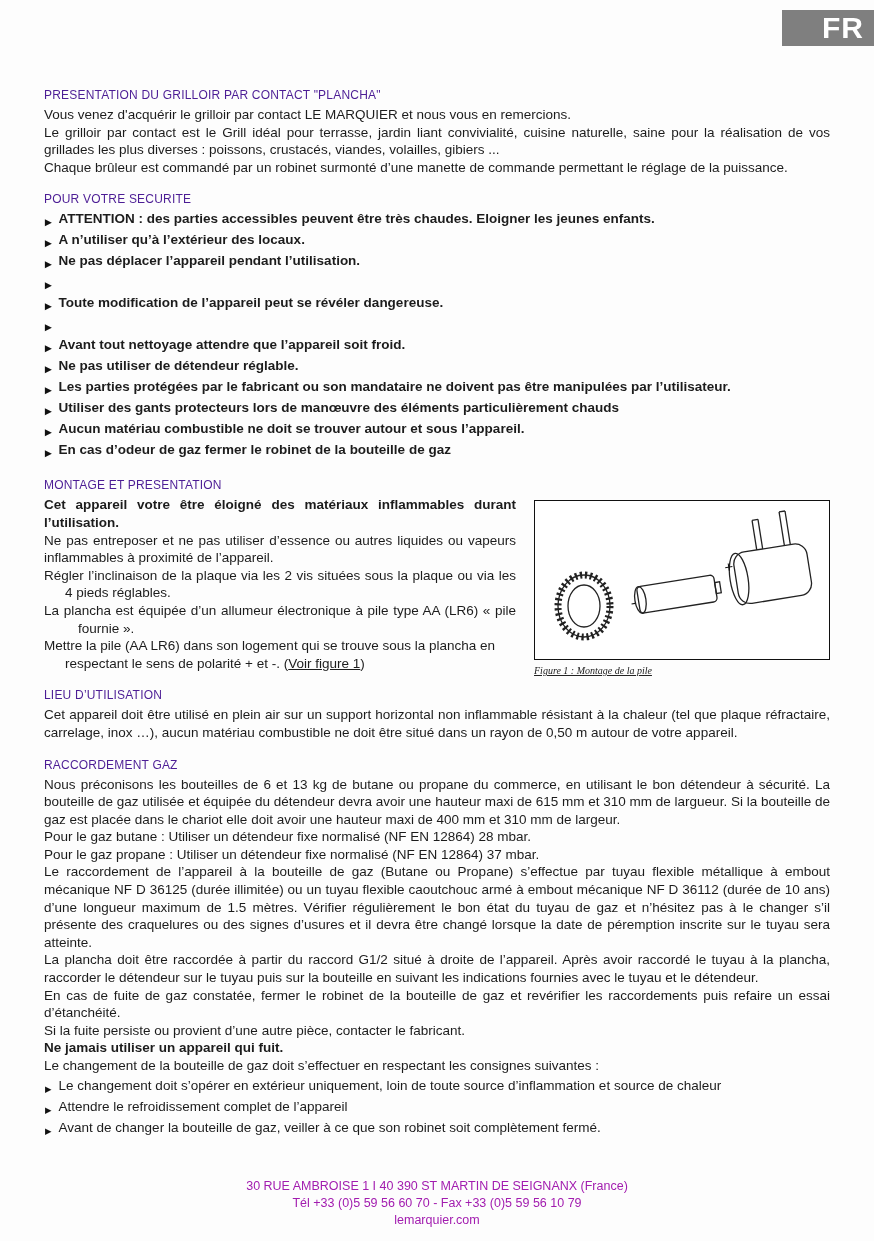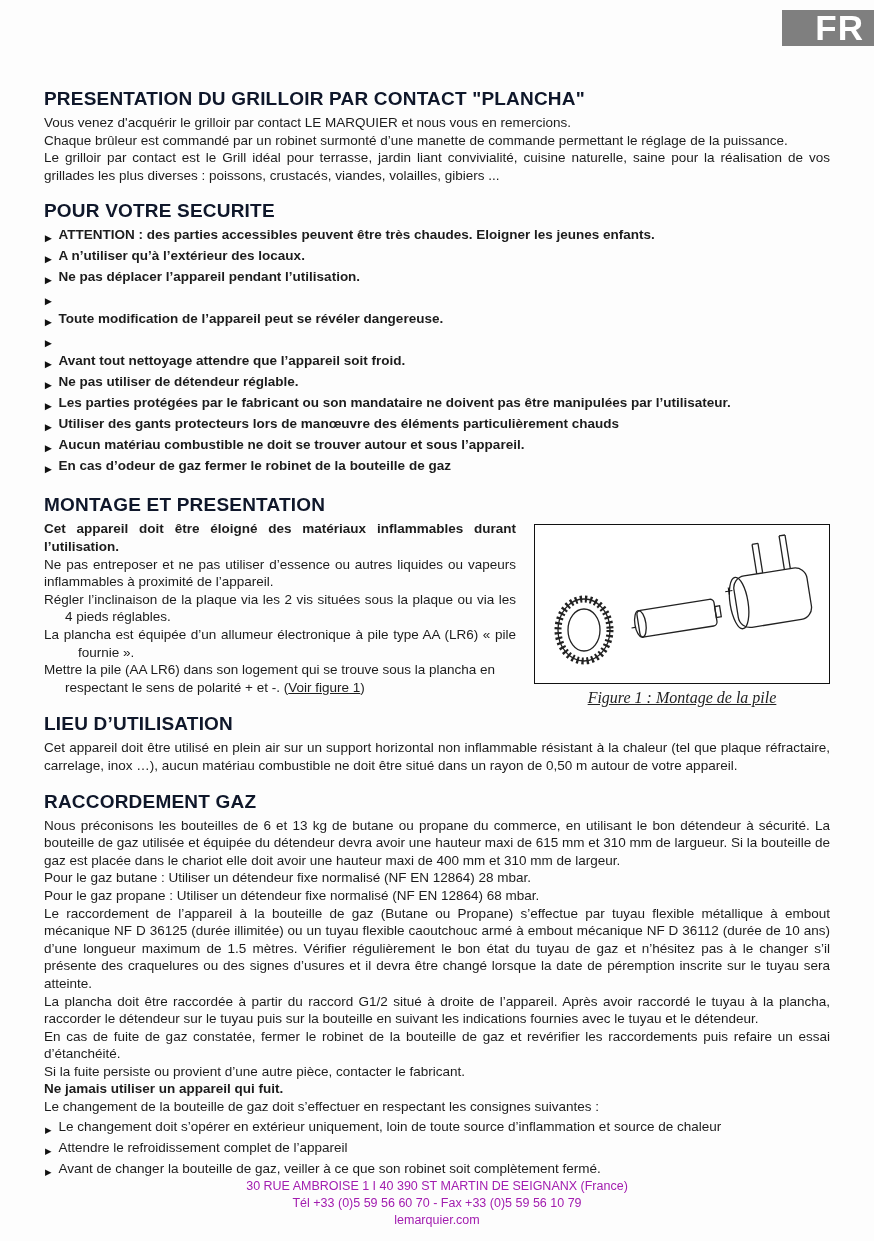--- a/index.html
+++ b/index.html
@@ -4,46 +4,46 @@
 <style>
   * { box-sizing: border-box; }
   html,body { margin:0; padding:0; background:#e9e9e9; }
   .page {
     width:874px; height:1241px; position:relative; margin:0 auto;
     background:#fdfdfd; overflow:hidden;
     font-family:"Liberation Sans", sans-serif; color:#1c1c1c;
   }
   .badge {
     position:absolute; top:10px; right:0; width:92px; height:36px;
-    background:#7f7f7f; color:#ffffff; font-size:35px; font-weight:bold;
+    background:#7f7f7f; color:#ffffff; font-size:30px; font-weight:bold;
     line-height:36px; text-align:right; padding-right:10px; letter-spacing:1px;
   }
   .content { padding:88px 44px 0 44px; }
   h1, h2 {
-    font-size:19px; color:#0f172a; margin:0 0 4px 0; font-weight:bold;
+    font-size:12px; color:#4c1d95; margin:0 0 4px 0; font-weight:normal;
     letter-spacing:0.2px;
   }
   h2 { margin-top:16px; }
   p { margin:0; font-size:13.5px; line-height:17.6px; }
   .j { text-align:justify; }
   .b { font-weight:bold; }
   .hang { padding-left:21px; text-indent:-21px; }
   .hang-lg { padding-left:34px; text-indent:-34px; }
   ul.blist { list-style:none; margin:2px 0 0 0; padding:0; }
   .blist li { display:flex; align-items:flex-start; font-size:13.5px; line-height:17px; }
   .blist.bold li { font-weight:bold; }
   .arr { font-size:8.5px; margin:4px 7px 0 1px; flex:none; color:#111; }
   .fig { float:right; width:296px; margin:2px 0 6px 18px; }
   .fig-box {
     border:1px solid #111; height:160px; background:#ffffff;
     display:flex; align-items:center; justify-content:center;
   }
   .fig-caption {
-    margin-top:5px; text-align:center;
-    font-family:"Liberation Serif", serif; font-style:italic; font-size:16px;
+    margin-top:5px; 
+    font-family:"Liberation Serif", serif; font-style:italic; font-size:10px;
     color:#222;
   }
   .fig-caption span { text-decoration:underline; }
   .u { text-decoration:underline; }
   .clear { clear:both; }
   .footer {
     position:absolute; left:0; right:0; bottom:12px; text-align:center;
     color:#a21caf; font-size:12.5px; line-height:17px;
   }
   .footer .site { font-weight:normal; }
@@ -53,22 +53,22 @@
 
 <div class="page">
 
   <div class="badge">FR</div>
 
   <div class="content">
 
     <section>
       <h1>PRESENTATION DU GRILLOIR PAR CONTACT "PLANCHA"</h1>
       <p>Vous venez d'acquérir le grilloir par contact LE MARQUIER et nous vous en remercions.</p>
+      <p class="j">Le grilloir par contact est le Grill idéal pour terrasse, jardin liant convivialité, cuisine naturelle, saine pour la réalisation de vos grillades les plus diverses : poissons, crustacés, viandes, volailles, gibiers ...</p>
       <p class="j">Chaque brûleur est commandé par un robinet surmonté d’une manette de commande permettant le réglage de la puissance.</p>
-      <p class="j">Le grilloir par contact est le Grill idéal pour terrasse, jardin liant convivialité, cuisine naturelle, saine pour la réalisation de vos grillades les plus diverses : poissons, crustacés, viandes, volailles, gibiers ...</p>
     </section>
 
     <section>
       <h2>POUR VOTRE SECURITE</h2>
       <ul class="blist bold">
         <li>
             <span class="arr">▶</span>
             <span>ATTENTION : des parties accessibles peuvent être très chaudes. Eloigner les jeunes enfants.</span>
           </li>
         <li>
@@ -145,37 +145,37 @@
                 <line x1="243" y1="8" x2="249" y2="8"></line>
               </g>
             </g>
             <text x="84" y="94" font-size="15" fill="#111" transform="rotate(-9 135 88)">-</text>
             <text x="182" y="74" font-size="15" fill="#111" transform="rotate(-9 135 88)">+</text>
           </svg>
         </div>
         <figcaption class="fig-caption"><span>Figure 1 : Montage de la pile</span></figcaption>
       </figure>
 
-      <p class="b j">Cet appareil doit être éloigné des matériaux inflammables durant l’utilisation.</p>
+      <p class="b j">Cet appareil votre être éloigné des matériaux inflammables durant l’utilisation.</p>
       <p class="j">Ne pas entreposer et ne pas utiliser d’essence ou autres liquides ou vapeurs inflammables à proximité de l’appareil.</p>
       <p class="j hang">Régler l’inclinaison de la plaque via les 2 vis situées sous la plaque ou via les 4 pieds réglables.</p>
       <p class="j hang-lg">La plancha est équipée d’un allumeur électronique à pile type AA (LR6) « pile fournie ».</p>
       <p class="hang"><span>Mettre la pile (AA LR6) dans son logement qui se trouve sous la plancha en respectant le sens de polarité + et -. (</span><span class="u">Voir figure 1</span><span>)</span></p>
     </section>
 
     <section class="clear">
       <h2>LIEU D’UTILISATION</h2>
       <p class="j">Cet appareil doit être utilisé en plein air sur un support horizontal non inflammable résistant à la chaleur (tel que plaque réfractaire, carrelage, inox …), aucun matériau combustible ne doit être situé dans un rayon de 0,50 m autour de votre appareil.</p>
     </section>
 
     <section>
       <h2>RACCORDEMENT GAZ</h2>
       <p class="j">Nous préconisons les bouteilles de 6 et 13 kg de butane ou propane du commerce, en utilisant le bon détendeur à sécurité. La bouteille de gaz utilisée et équipée du détendeur devra avoir une hauteur maxi de 615 mm et 310 mm de largueur. Si la bouteille de gaz est placée dans le chariot elle doit avoir une hauteur maxi de 400 mm et 310 mm de largeur.</p>
       <p>Pour le gaz butane : Utiliser un détendeur fixe normalisé (NF EN 12864) 28 mbar.</p>
-      <p>Pour le gaz propane : Utiliser un détendeur fixe normalisé (NF EN 12864) 68 mbar.</p>
+      <p>Pour le gaz propane : Utiliser un détendeur fixe normalisé (NF EN 12864) 37 mbar.</p>
       <p class="j">Le raccordement de l’appareil à la bouteille de gaz (Butane ou Propane) s’effectue par tuyau flexible métallique à embout mécanique NF D 36125 (durée illimitée) ou un tuyau flexible caoutchouc armé à embout mécanique NF D 36112 (durée de 10 ans) d’une longueur maximum de 1.5 mètres. Vérifier régulièrement le bon état du tuyau de gaz et n’hésitez pas à le changer s’il présente des craquelures ou des signes d’usures et il devra être changé lorsque la date de péremption inscrite sur le tuyau sera atteinte.</p>
       <p class="j">La plancha doit être raccordée à partir du raccord G1/2 situé à droite de l’appareil. Après avoir raccordé le tuyau à la plancha, raccorder le détendeur sur le tuyau puis sur la bouteille en suivant les indications fournies avec le tuyau et le détendeur.</p>
       <p class="j">En cas de fuite de gaz constatée, fermer le robinet de la bouteille de gaz et revérifier les raccordements puis refaire un essai d’étanchéité.</p>
       <p>Si la fuite persiste ou provient d’une autre pièce, contacter le fabricant.</p>
       <p class="b">Ne jamais utiliser un appareil qui fuit.</p>
       <p>Le changement de la bouteille de gaz doit s’effectuer en respectant les consignes suivantes :</p>
       <ul class="blist">
         <li>
             <span class="arr">▶</span>
             <span>Le changement doit s’opérer en extérieur uniquement, loin de toute source d’inflammation et source de chaleur</span>

